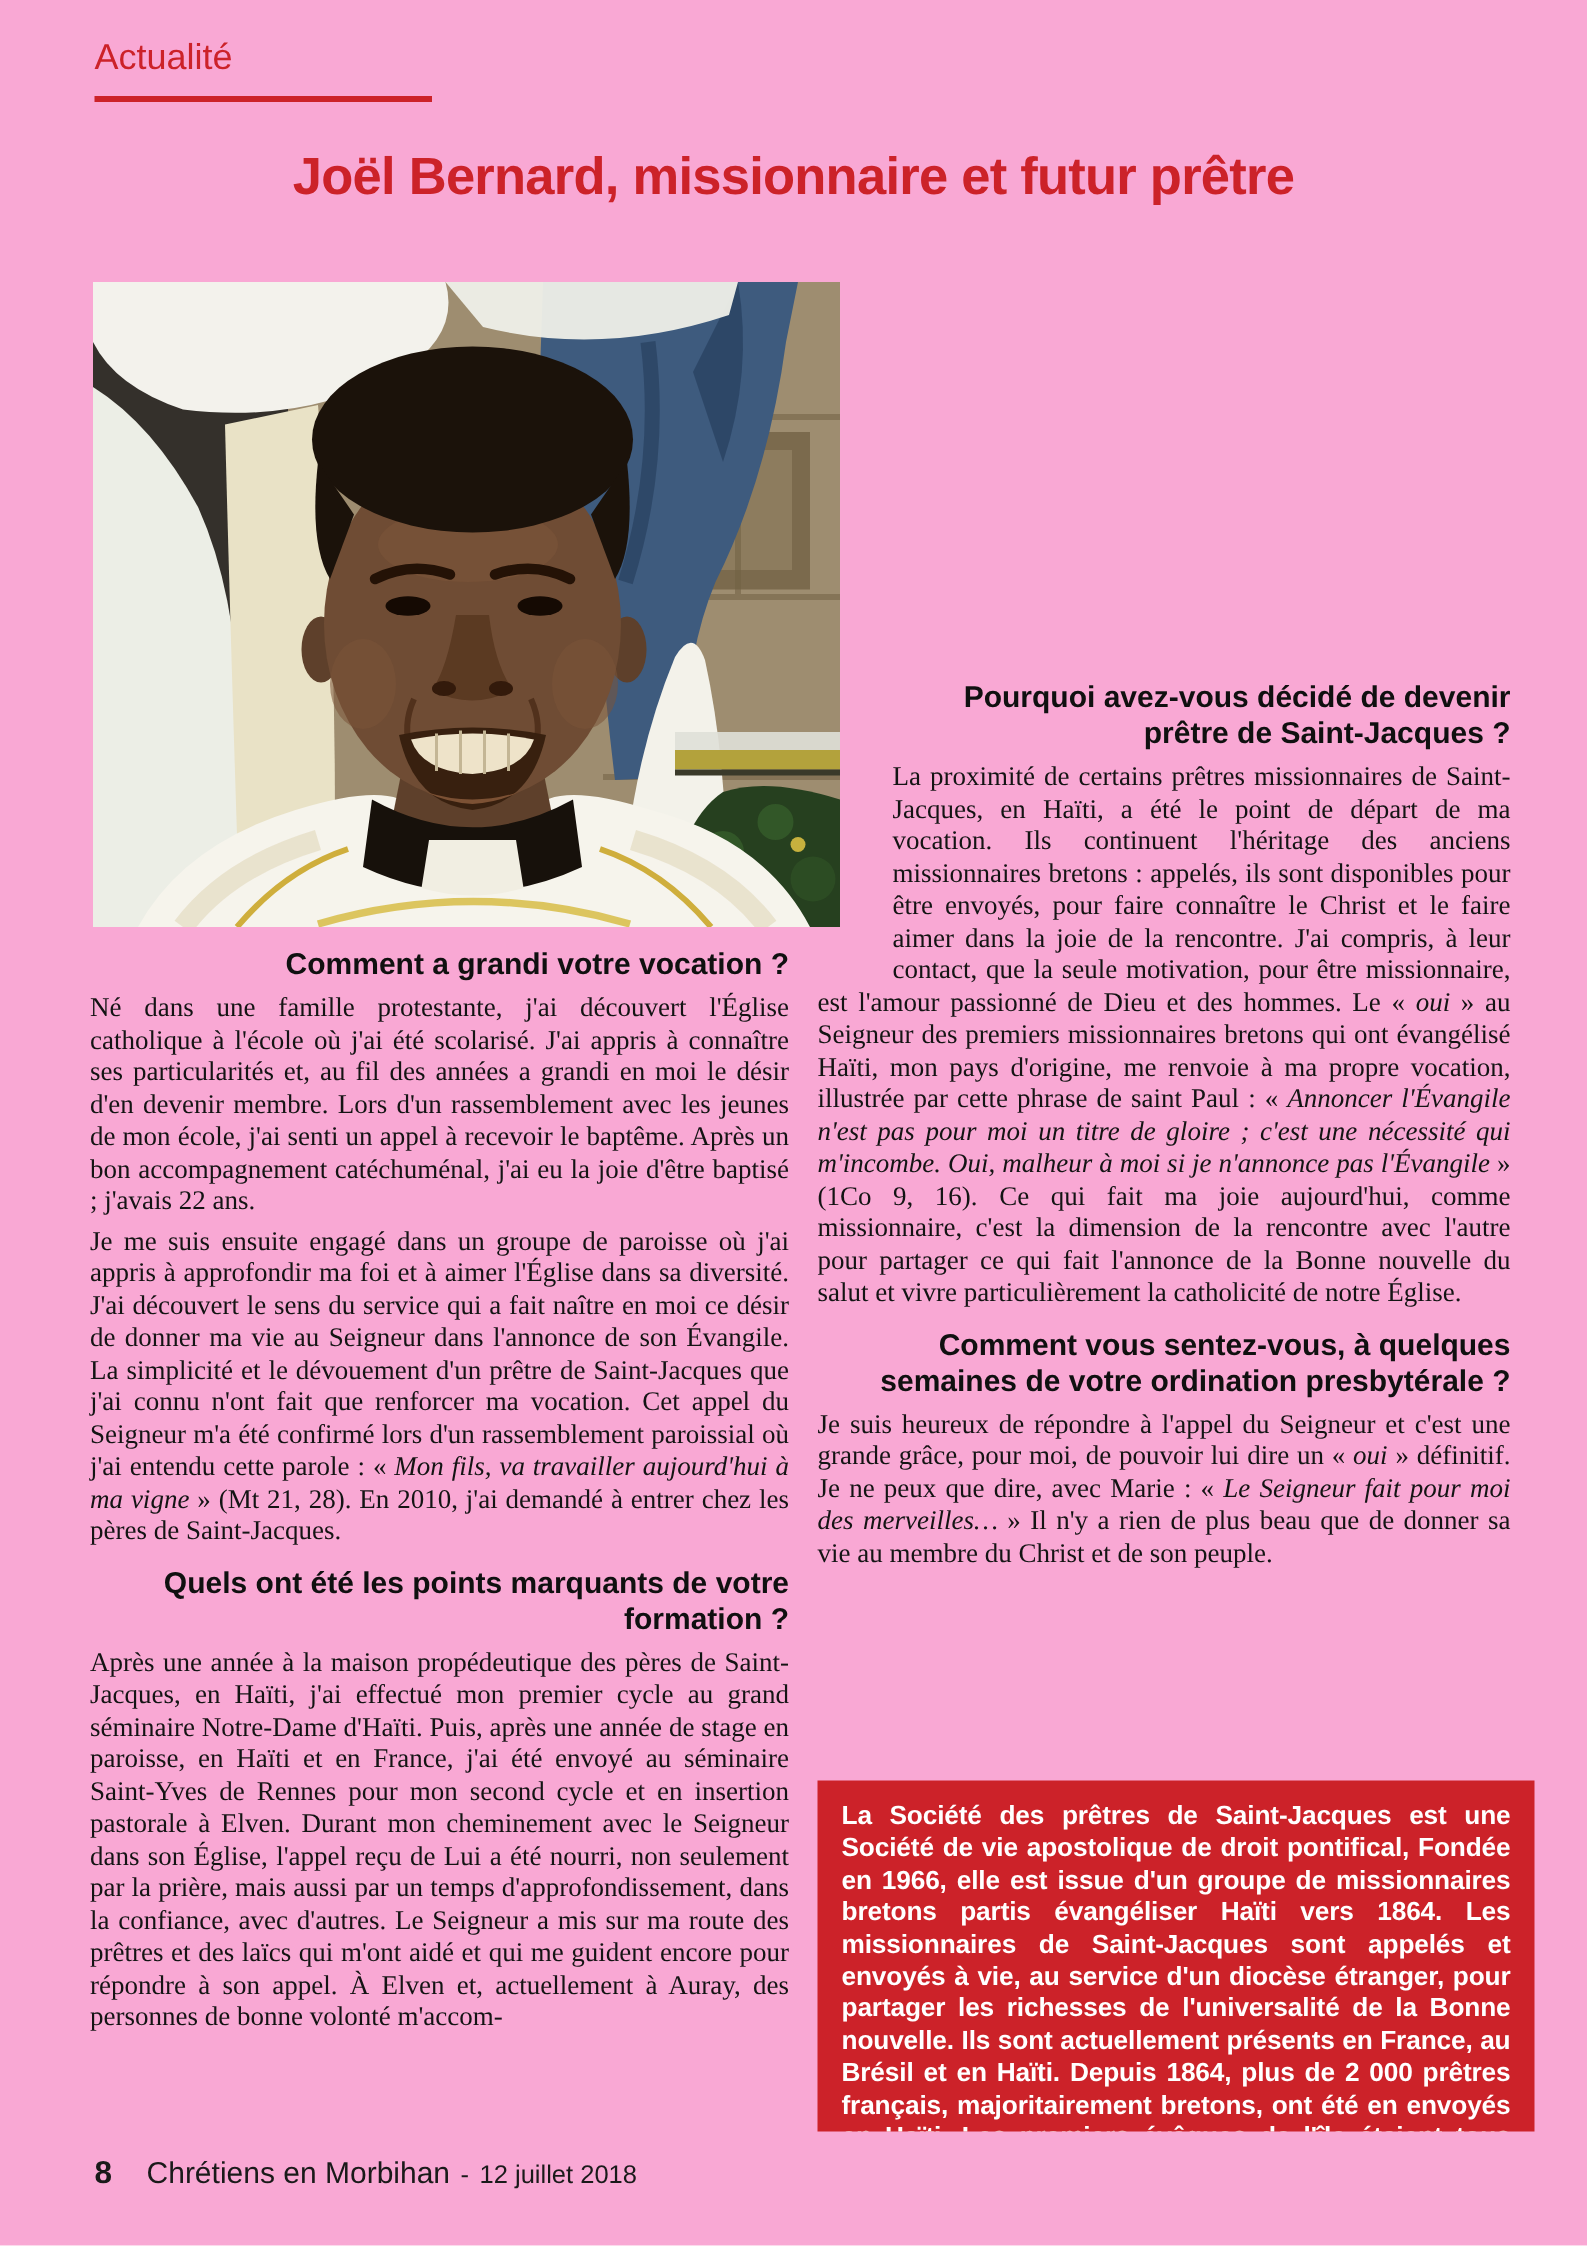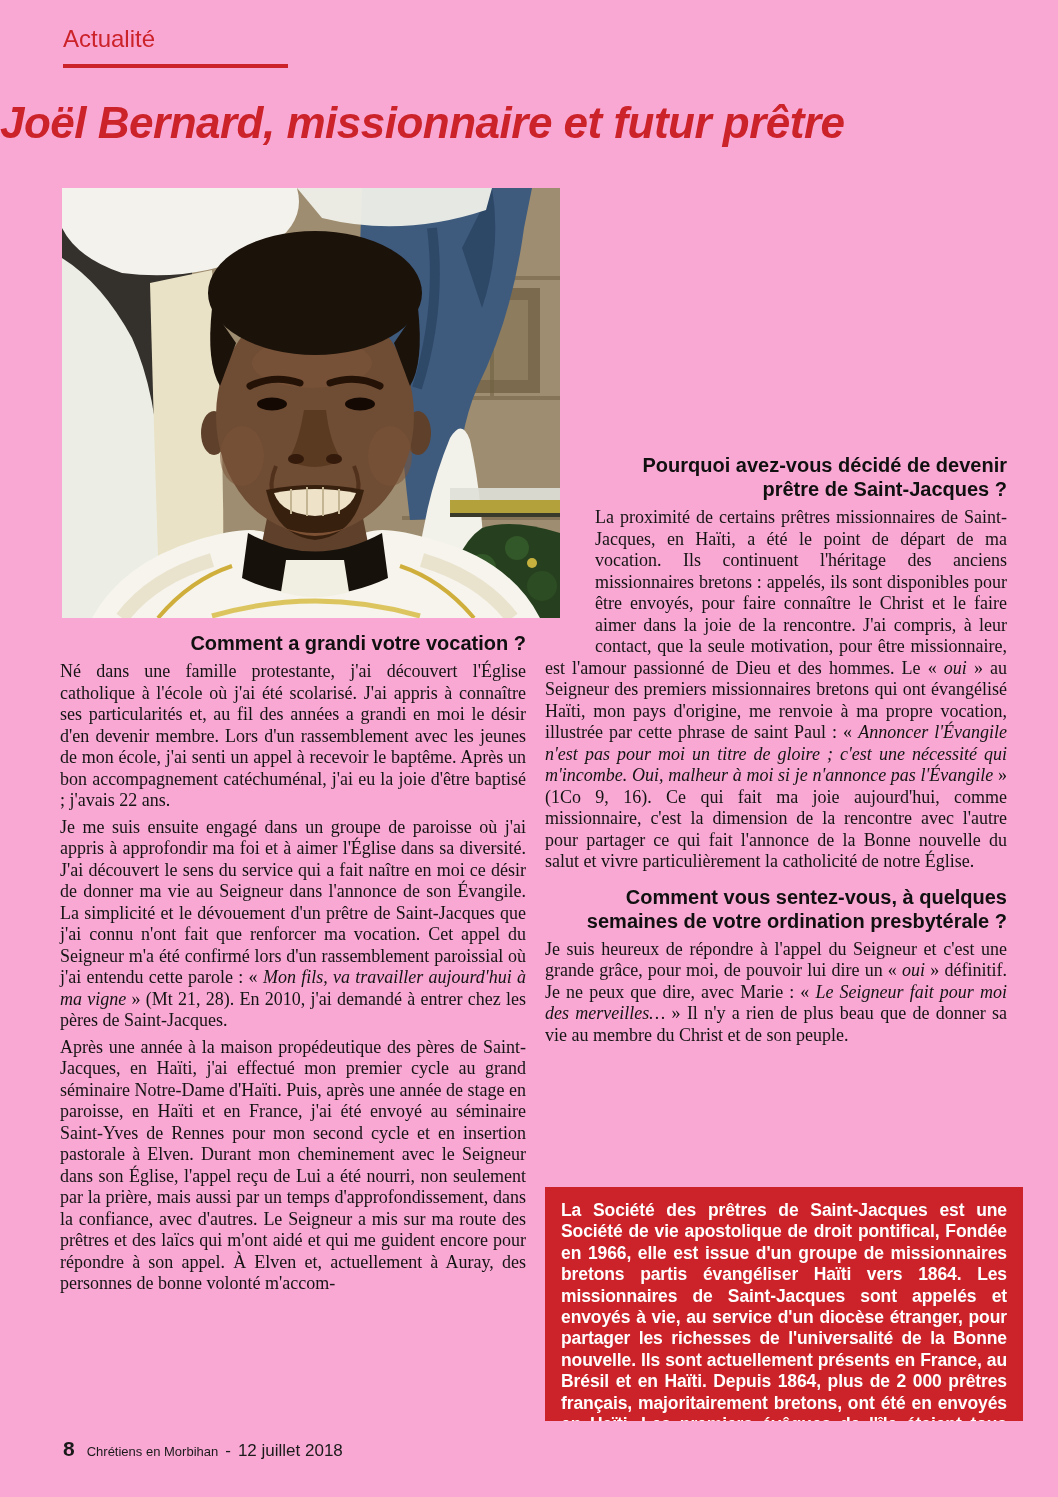--- a/index.html
+++ b/index.html
@@ -1,43 +1,43 @@
 <!DOCTYPE html>
 <html lang="fr"><head>
 <meta charset="utf-8">
 <style>
   :root{ --red:#cc2229; }
   html,body{margin:0;padding:0;background:#ffffff;}
   .page{position:relative;width:1058px;height:1497px;background:#f9a8d4;overflow:hidden;
         font-family:"Liberation Sans",sans-serif;}
   .kicker{position:absolute;left:63px;top:25px;font-size:24px;color:var(--red);}
   .kicker-rule{position:absolute;left:63px;top:64px;width:225px;height:4px;background:var(--red);}
-  .title{position:absolute;left:0;right:0;top:98px;margin:0;text-align:left;
-         font-size:44px;font-weight:bold;letter-spacing:-0.5px;color:var(--red);font-style:italic;}
+  .title{position:absolute;left:0;right:0;top:98px;margin:0;text-align:center;
+         font-size:35px;font-weight:bold;letter-spacing:-0.5px;color:var(--red);}
   .photo{position:absolute;left:62px;top:188px;width:498px;height:430px;margin:0;overflow:hidden;}
   .photo svg{display:block;width:100%;height:100%;}
   .intro{position:absolute;left:620px;top:246px;width:373px;margin:0;
          font-weight:bold;font-size:20px;line-height:28px;text-align:justify;color:#101010;}
   .col{position:absolute;text-align:justify;color:#141414;
        font-family:"Liberation Serif",serif;font-size:18px;line-height:21.5px;}
   .col-left{left:60px;top:631px;width:466px;}
   .col-right{left:545px;top:441px;width:462px;}
   .col p{margin:0 0 5px 0;}
   .col h2{font-family:"Liberation Sans",sans-serif;font-size:20px;line-height:24px;
           font-weight:bold;color:#101010;margin:12px 0 6px 0;text-align:right;}
   .col h2:first-child{margin-top:0;}
   .col em{font-style:italic;}
   .wrap-spacer{float:left;width:50px;height:213px;}
   .infobox{position:absolute;left:545px;top:1187px;width:478px;height:234px;
            background:var(--red);box-sizing:border-box;padding:13px 16px;overflow:hidden;}
   .infobox p{margin:0;color:#ffffff;font-weight:bold;font-size:17.5px;line-height:21.4px;
              text-align:justify;letter-spacing:-0.1px;}
   .footer{position:absolute;left:63px;top:1437px;display:flex;align-items:baseline;color:#1a1a1a;}
   .footer .num{font-size:21px;font-weight:bold;}
-  .footer .mag{margin-left:12px;font-size:13px;}
+  .footer .mag{margin-left:23px;font-size:20px;}
   .footer .sep{margin:0 7px;font-size:17px;}
   .footer .date{font-size:17px;}
 </style>
 </head>
 <body>
 
 <div class="page">
 
   <div class="kicker">Actualité</div>
   <div class="kicker-rule"></div>
@@ -119,20 +119,21 @@
         <path d="M222,340 Q253,350 284,340 Q270,347 253,348 Q236,347 222,340 Z" fill="#7c5134"></path>
       </g>
     </svg>
   </figure>
 
 
   <section class="col col-left">
     <h2>Comment a grandi votre vocation ?</h2>
     <p>Né dans une famille protestante, j'ai découvert l'Église catholique à l'école où j'ai été scolarisé. J'ai appris à connaître ses particularités et, au fil des années a grandi en moi le désir d'en devenir membre. Lors d'un rassemblement avec les jeunes de mon école, j'ai senti un appel à recevoir le baptême. Après un bon accompagnement catéchuménal, j'ai eu la joie d'être baptisé ; j'avais 22 ans.</p>
     <p><span>Je me suis ensuite engagé dans un groupe de paroisse où j'ai appris à approfondir ma foi et à aimer l'Église dans sa diversité. J'ai découvert le sens du service qui a fait naître en moi ce désir de donner ma vie au Seigneur dans l'annonce de son Évangile. La simplicité et le dévouement d'un prêtre de Saint-Jacques que j'ai connu n'ont fait que renforcer ma vocation. Cet appel du Seigneur m'a été confirmé lors d'un rassemblement paroissial où j'ai entendu cette parole : « </span><em>Mon fils, va travailler aujourd'hui à ma vigne</em><span> » (Mt 21, 28). En 2010, j'ai demandé à entrer chez les pères de Saint-Jacques.</span></p>
+    <h2>Quels ont été les points marquants de votre formation ?</h2>
     <p>Après une année à la maison propédeutique des pères de Saint-Jacques, en Haïti, j'ai effectué mon premier cycle au grand séminaire Notre-Dame d'Haïti. Puis, après une année de stage en paroisse, en Haïti et en France, j'ai été envoyé au séminaire Saint-Yves de Rennes pour mon second cycle et en insertion pastorale à Elven. Durant mon cheminement avec le Seigneur dans son Église, l'appel reçu de Lui a été nourri, non seulement par la prière, mais aussi par un temps d'approfondissement, dans la confiance, avec d'autres. Le Seigneur a mis sur ma route des prêtres et des laïcs qui m'ont aidé et qui me guident encore pour répondre à son appel. À Elven et, actuellement à Auray, des personnes de bonne volonté m'accom-</p>
   </section>
 
   <section class="col col-right">
     <div class="wrap-spacer"></div>
     <h2>Pourquoi avez-vous décidé de devenir prêtre de Saint-Jacques ?</h2>
     <p><span>La proximité de certains prêtres missionnaires de Saint-Jacques, en Haïti, a été le point de départ de ma vocation. Ils continuent l'héritage des anciens missionnaires bretons : appelés, ils sont disponibles pour être envoyés, pour faire connaître le Christ et le faire aimer dans la joie de la rencontre. J'ai compris, à leur contact, que la seule motivation, pour être missionnaire, est l'amour passionné de Dieu et des hommes. Le « </span><em>oui</em><span> » au Seigneur des premiers missionnaires bretons qui ont évangélisé Haïti, mon pays d'origine, me renvoie à ma propre vocation, illustrée par cette phrase de saint Paul : « </span><em>Annoncer l'Évangile n'est pas pour moi un titre de gloire ; c'est une nécessité qui m'incombe. Oui, malheur à moi si je n'annonce pas l'Évangile</em><span> » (1Co 9, 16). Ce qui fait ma joie aujourd'hui, comme missionnaire, c'est la dimension de la rencontre avec l'autre pour partager ce qui fait l'annonce de la Bonne nouvelle du salut et vivre particulièrement la catholicité de notre Église.</span></p>
     <h2>Comment vous sentez-vous, à quelques semaines de votre ordination presbytérale ?</h2>
     <p><span>Je suis heureux de répondre à l'appel du Seigneur et c'est une grande grâce, pour moi, de pouvoir lui dire un « </span><em>oui</em><span> » définitif. Je ne peux que dire, avec Marie : « </span><em>Le Seigneur fait pour moi des merveilles… </em><span>» Il n'y a rien de plus beau que de donner sa vie au membre du Christ et de son peuple.</span></p>
   </section>

